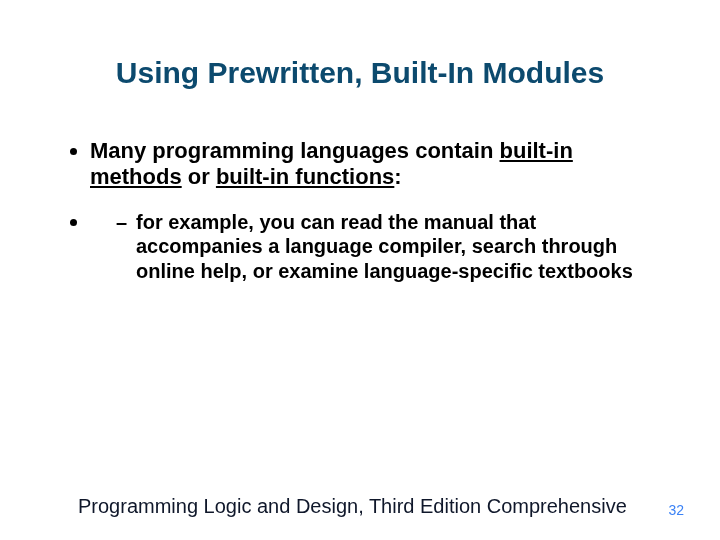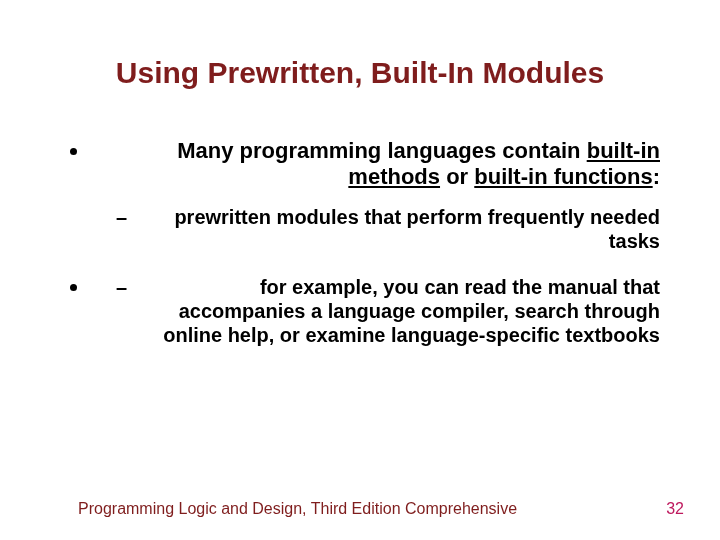--- a/index.html
+++ b/index.html
@@ -18,33 +18,32 @@
     box-sizing: border-box;
   }
   .title {
     position: absolute;
     top: 56px;
     left: 0;
     right: 0;
     text-align: center;
     font-size: 30px;
     font-weight: bold;
-    color: #7f1d1d;
+    color: #0c4a6e;
   }
   .body {
     position: absolute;
     top: 138px;
     left: 70px;
     right: 60px;
   }
   ul.top {
     list-style: disc;
     margin: 0;
     padding-left: 20px;
-    text-align: right;
   }
   ul.top > li {
     font-size: 22px;
     font-weight: bold;
     line-height: 1.2;
     margin-bottom: 18px;
   }
   ul.sub {
     list-style: none;
     margin: 14px 0 0 0;
@@ -62,45 +61,42 @@
     content: "\2013";
     position: absolute;
     left: 0;
     top: 0;
   }
   .u { text-decoration: underline; }
   .footer-left {
     position: absolute;
     bottom: 22px;
     left: 78px;
-    font-size: 16px;
-    color: #7f1d1d;
+    font-size: 20px;
+    color: #0f172a;
   }
   .footer-right {
     position: absolute;
     bottom: 22px;
     right: 36px;
-    font-size: 16px;
-    color: #be185d;
+    font-size: 14px;
+    color: #3b82f6;
   }
 </style>
 </head>
 <body>
 
 <div class="slide">
 
   <div class="title">Using Prewritten, Built-In Modules</div>
 
   <div class="body">
     <ul class="top">
       <li>
         <span>Many programming languages contain </span><span class="u">built-in methods</span><span> or </span><span class="u">built-in functions</span><span>:</span>
-        <ul class="sub">
-          <li>prewritten modules that perform frequently needed tasks</li>
-        </ul>
       </li>
       <li>
         <ul class="sub">
           <li>for example, you can read the manual that accompanies a language compiler, search through online help, or examine language-specific textbooks</li>
         </ul>
       </li>
     </ul>
   </div>
 
   <div class="footer-left">Programming Logic and Design, Third Edition Comprehensive</div>

